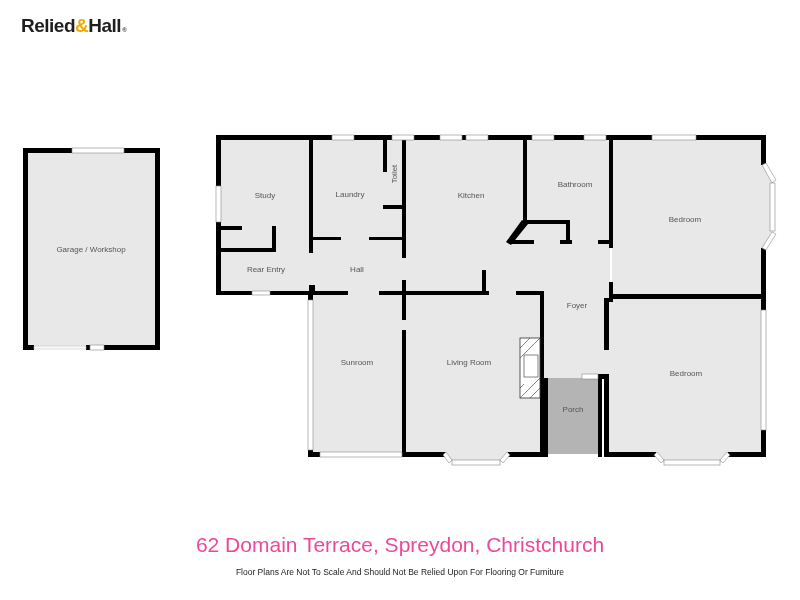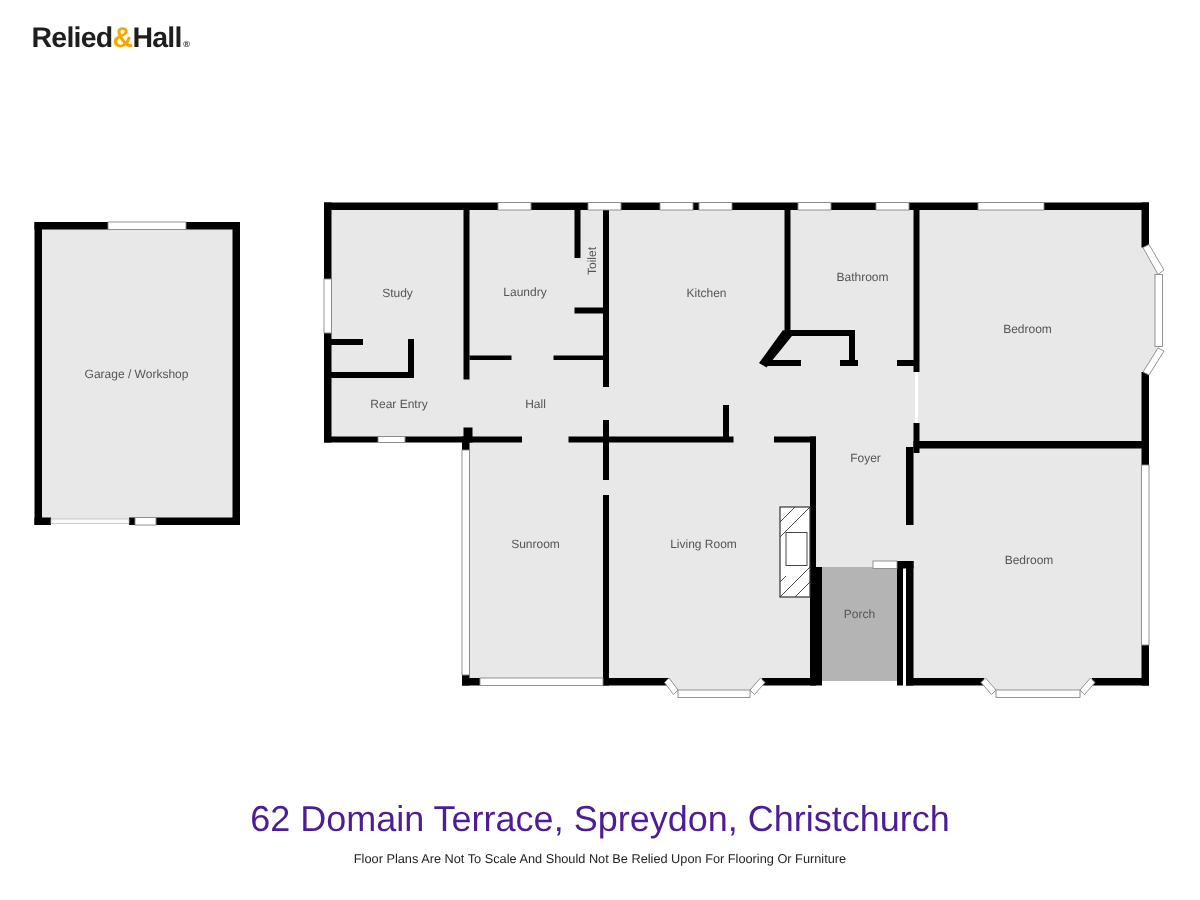--- a/index.html
+++ b/index.html
@@ -2,21 +2,21 @@
 <html><head>
 <meta charset="utf-8">
 <style>
   html,body{margin:0;padding:0;background:#ffffff;}
   body{width:800px;height:600px;position:relative;overflow:hidden;font-family:"Liberation Sans",sans-serif;}
   .logo{position:absolute;left:21px;top:15px;font-size:19px;font-weight:bold;letter-spacing:-0.5px;color:#1e1e1e;}
   .logo .amp{color:#f5a800;}
   .logo .reg{font-size:6px;vertical-align:baseline;margin-left:1px;color:#333;}
   svg.plan{position:absolute;left:0;top:0;}
   .room-label{font-family:"Liberation Sans",sans-serif;font-size:8px;fill:#555;}
-  .title{position:absolute;left:0;width:800px;top:533px;text-align:center;font-size:24px;color:#4c1d95;}
+  .title{position:absolute;left:0;width:800px;top:533px;text-align:center;font-size:21px;color:#ec4899;}
   .disclaimer{position:absolute;left:0;width:800px;top:567px;text-align:center;font-size:8.5px;color:#222;}
 </style>
 </head>
 <body>
 
 <div class="logo">
   <span>Relied</span><span class="amp">&amp;</span><span>Hall</span><span class="reg">®</span>
 </div>
 
 <svg class="plan" width="800" height="520" viewBox="0 0 800 520">

